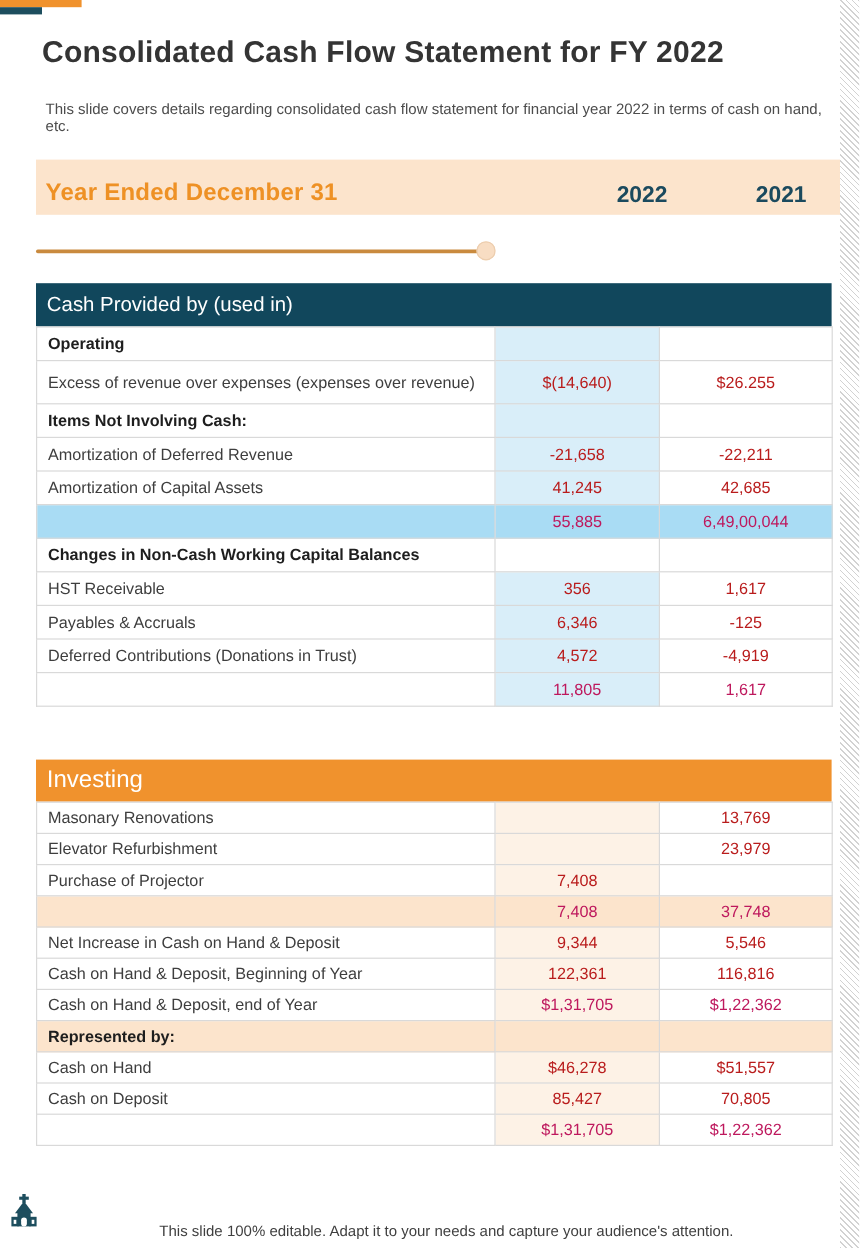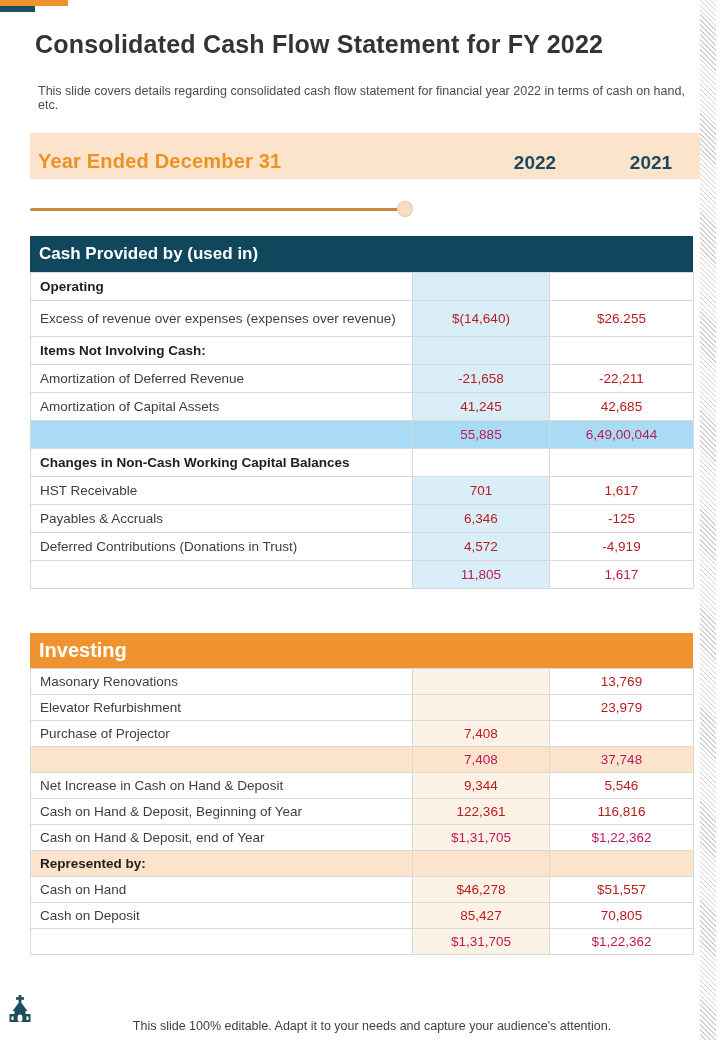--- a/index.html
+++ b/index.html
@@ -19,21 +19,21 @@
   .year-col{position:absolute;top:19px;width:160px;text-align:center;font-size:19px;font-weight:bold;color:#1b4a5e;}
   .y2022{left:425px;}
   .y2021{left:541px;}
 
   .divider-line{position:absolute;left:30px;top:208px;width:370px;height:3px;background:#c98a3e;border-radius:2px;}
   .divider-dot{position:absolute;left:397px;top:201px;width:16px;height:16px;border-radius:50%;background:#f8ddc3;box-shadow:inset 0 0 0 1px #eccdae;}
 
   .section{position:absolute;left:30px;width:663px;}
   #sec-operating{top:236px;}
   #sec-investing{top:633px;}
-  .sec-header{color:#ffffff;font-weight:bold;padding-left:9px;display:flex;align-items:center;box-sizing:border-box;}
+  .sec-header{color:#ffffff;font-weight:normal;padding-left:9px;display:flex;align-items:center;box-sizing:border-box;}
   #sec-operating .sec-header{background:#11475c;height:36px;font-size:17px;}
   #sec-investing .sec-header{background:#f0922d;height:35px;font-size:20px;}
 
   table{width:663px;border-collapse:collapse;table-layout:fixed;border-radius:10px;}
   td{border:1px solid #d9d9d9;font-size:13.5px;vertical-align:middle;box-sizing:border-box;}
   .cell-label{padding:6px 9px;color:#3e3e3e;}
   .cell-label.bold{font-weight:bold;color:#1e1e1e;}
   .cell-val{text-align:center;color:#b91c1c;padding:6px 4px;}
   .boldval{font-weight:normal;color:#be185d;}
   .tint-blue{background:#d9eef9;}
@@ -106,21 +106,21 @@
             <td class="cell-val boldval">55,885</td>
             <td class="cell-val boldval">6,49,00,044</td>
           </tr>
           <tr>
             <td class="cell-label bold">Changes in Non-Cash Working Capital Balances</td>
             <td class="cell-val"></td>
             <td class="cell-val"></td>
           </tr>
           <tr>
             <td class="cell-label">HST Receivable</td>
-            <td class="cell-val tint-blue">701</td>
+            <td class="cell-val tint-blue">356</td>
             <td class="cell-val">1,617</td>
           </tr>
           <tr>
             <td class="cell-label">Payables &amp; Accruals</td>
             <td class="cell-val tint-blue">6,346</td>
             <td class="cell-val">-125</td>
           </tr>
           <tr>
             <td class="cell-label">Deferred Contributions (Donations in Trust)</td>
             <td class="cell-val tint-blue">4,572</td>

